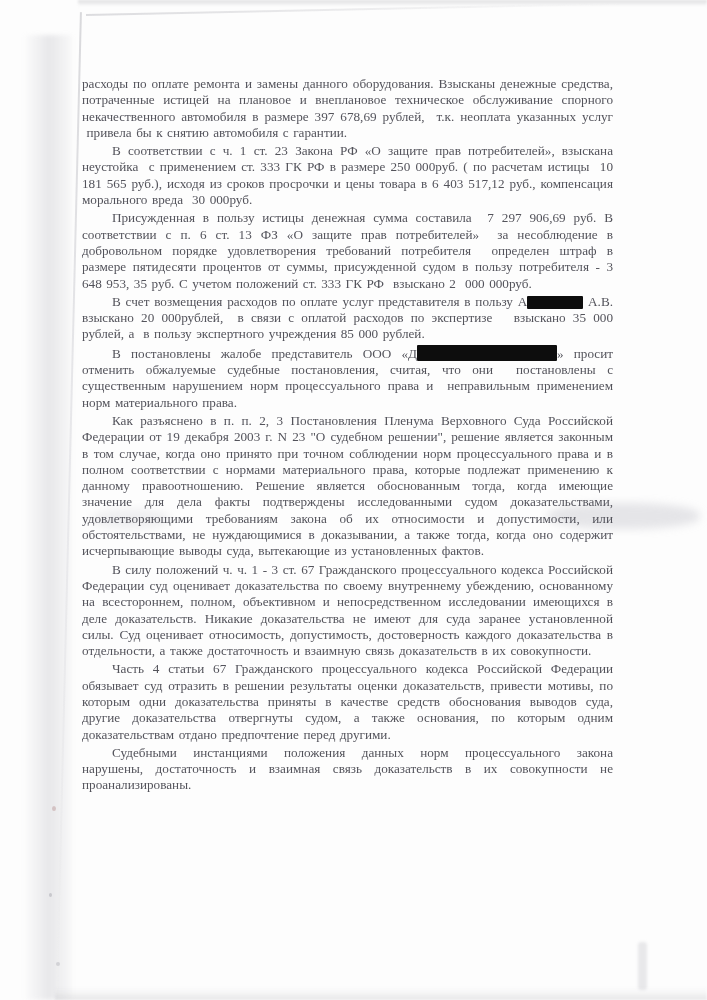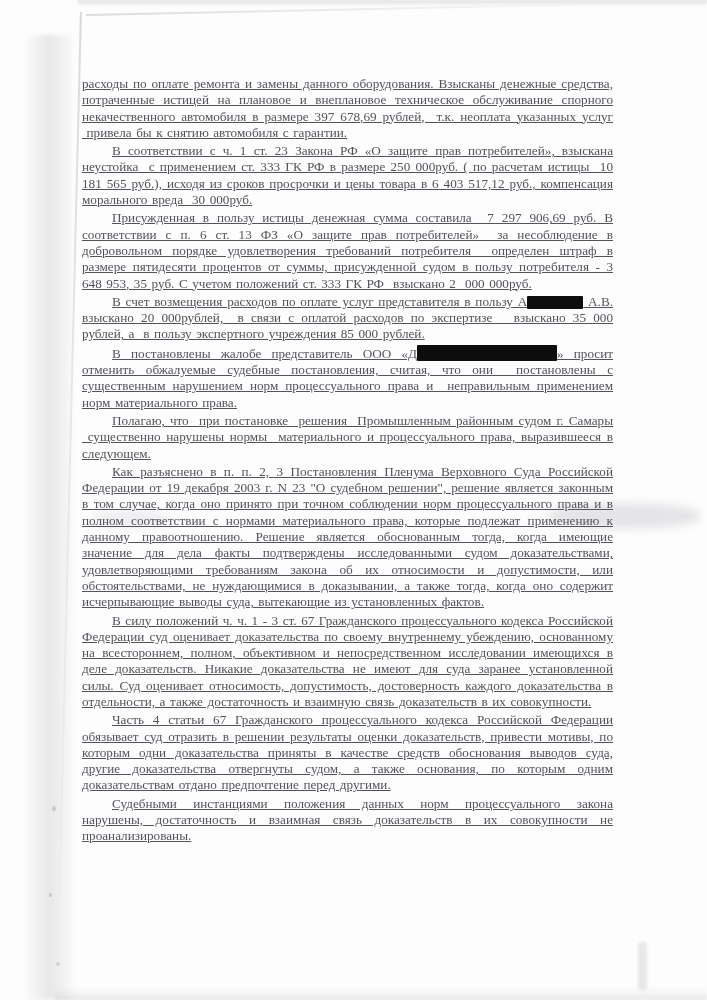--- a/index.html
+++ b/index.html
@@ -32,21 +32,21 @@
   .speck{position:absolute;border-radius:50%;pointer-events:none;}
   .s1{left:52px;top:806px;width:4px;height:5px;background:rgba(170,120,120,0.35);filter:blur(0.5px);}
   .s2{left:49px;top:893px;width:3px;height:4px;background:rgba(150,150,158,0.4);filter:blur(0.5px);}
   .s3{left:56px;top:962px;width:4px;height:4px;background:rgba(150,150,158,0.3);filter:blur(0.5px);}
   #text-block{
     position:absolute;left:82px;top:76px;width:531px;
     font-size:13.2px;line-height:16.3px;color:#53535b;
     text-align:justify;word-spacing:1.2px;
     filter:blur(0.24px);
   }
-  #text-block p{margin:0 0 2px 0;text-decoration:underline;}
+  #text-block p{margin:0 0 2px 0;}
   #text-block p.indent{text-indent:30px;}
   #text-block p.faded{color:#8b8b93;}
   .redaction{display:inline-block;background:#0d0d0d;vertical-align:text-bottom;border-radius:1px;}
 </style>
 </head>
 <body>
 
 <div class="scan">
   <div class="artifact top-strip"></div>
   <div class="artifact left-band"></div>
@@ -58,19 +58,18 @@
   <div class="artifact mark-br"></div>
   <div class="speck s1"></div>
   <div class="speck s2"></div>
   <div class="speck s3"></div>
   <div id="text-block">
       <p class=""><span>расходы по оплате ремонта и замены данного оборудования. Взысканы денежные средства, потраченные истицей на плановое и внеплановое техническое обслуживание спорного некачественного автомобиля в размере 397 678,69 рублей, &nbsp;т.к. неоплата указанных услуг &nbsp;привела бы к снятию автомобиля с гарантии.</span></p>
       <p class="indent"><span>В соответствии с ч. 1 ст. 23 Закона РФ «О защите прав потребителей», взыскана неустойка &nbsp;с применением ст. 333 ГК РФ в размере 250 000руб. ( по расчетам истицы &nbsp;10 181 565 руб.), исходя из сроков просрочки и цены товара в 6 403 517,12 руб., компенсация морального вреда &nbsp;30 000руб.</span></p>
       <p class="indent"><span>Присужденная в пользу истицы денежная сумма составила &nbsp;7 297 906,69 руб. В соответствии с п. 6 ст. 13 ФЗ «О защите прав потребителей» &nbsp;за несоблюдение в добровольном порядке удовлетворения требований потребителя &nbsp;определен штраф в размере пятидесяти процентов от суммы, присужденной судом в пользу потребителя - 3 648 953, 35 руб. С учетом положений ст. 333 ГК РФ &nbsp;взыскано 2 &nbsp;000 000руб.</span></p>
       <p class="indent"><span>В счет возмещения расходов по оплате услуг представителя в пользу А</span><span class="redaction" style="width: 56px; height: 13px;"></span><span> А.В. взыскано 20 000рублей, &nbsp;в связи с оплатой расходов по экспертизе &nbsp; взыскано 35 000 рублей, а &nbsp;в пользу экспертного учреждения 85 000 рублей.</span></p>
       <p class="indent"><span>В постановлены жалобе представитель ООО «Д</span><span class="redaction" style="width: 140px; height: 16px;"></span><span>» просит отменить обжалуемые судебные постановления, считая, что они &nbsp;постановлены с существенным нарушением норм процессуального права и &nbsp;неправильным применением норм материального права.</span></p>
-      <p class="indent"><span>Полагаю, что &nbsp;при постановке &nbsp;решения &nbsp;Промышленным районным судом г. Самары &nbsp;существенно нарушены нормы &nbsp;материального и процессуального права, выразившееся в следующем.</span></p>
       <p class="indent"><span>Как разъяснено в п. п. 2, 3 Постановления Пленума Верховного Суда Российской Федерации от 19 декабря 2003 г. N 23 "О судебном решении", решение является законным в том случае, когда оно принято при точном соблюдении норм процессуального права и в полном соответствии с нормами материального права, которые подлежат применению к данному правоотношению. Решение является обоснованным тогда, когда имеющие значение для дела факты подтверждены исследованными судом доказательствами, удовлетворяющими требованиям закона об их относимости и допустимости, или обстоятельствами, не нуждающимися в доказывании, а также тогда, когда оно содержит исчерпывающие выводы суда, вытекающие из установленных фактов.</span></p>
       <p class="indent"><span>В силу положений ч. ч. 1 - 3 ст. 67 Гражданского процессуального кодекса Российской Федерации суд оценивает доказательства по своему внутреннему убеждению, основанному на всестороннем, полном, объективном и непосредственном исследовании имеющихся в деле доказательств. Никакие доказательства не имеют для суда заранее установленной силы. Суд оценивает относимость, допустимость, достоверность каждого доказательства в отдельности, а также достаточность и взаимную связь доказательств в их совокупности.</span></p>
       <p class="indent"><span>Часть 4 статьи 67 Гражданского процессуального кодекса Российской Федерации обязывает суд отразить в решении результаты оценки доказательств, привести мотивы, по которым одни доказательства приняты в качестве средств обоснования выводов суда, другие доказательства отвергнуты судом, а также основания, по которым одним доказательствам отдано предпочтение перед другими.</span></p>
       <p class="indent"><span>Судебными &nbsp;инстанциями &nbsp;положения &nbsp;данных &nbsp;норм &nbsp;процессуального &nbsp;закона нарушены, &nbsp;достаточность &nbsp;и &nbsp;взаимная &nbsp;связь &nbsp;доказательств &nbsp;в &nbsp;их &nbsp;совокупности &nbsp;не проанализированы.</span></p>
     </div>
 </div>
 
 </body></html>

